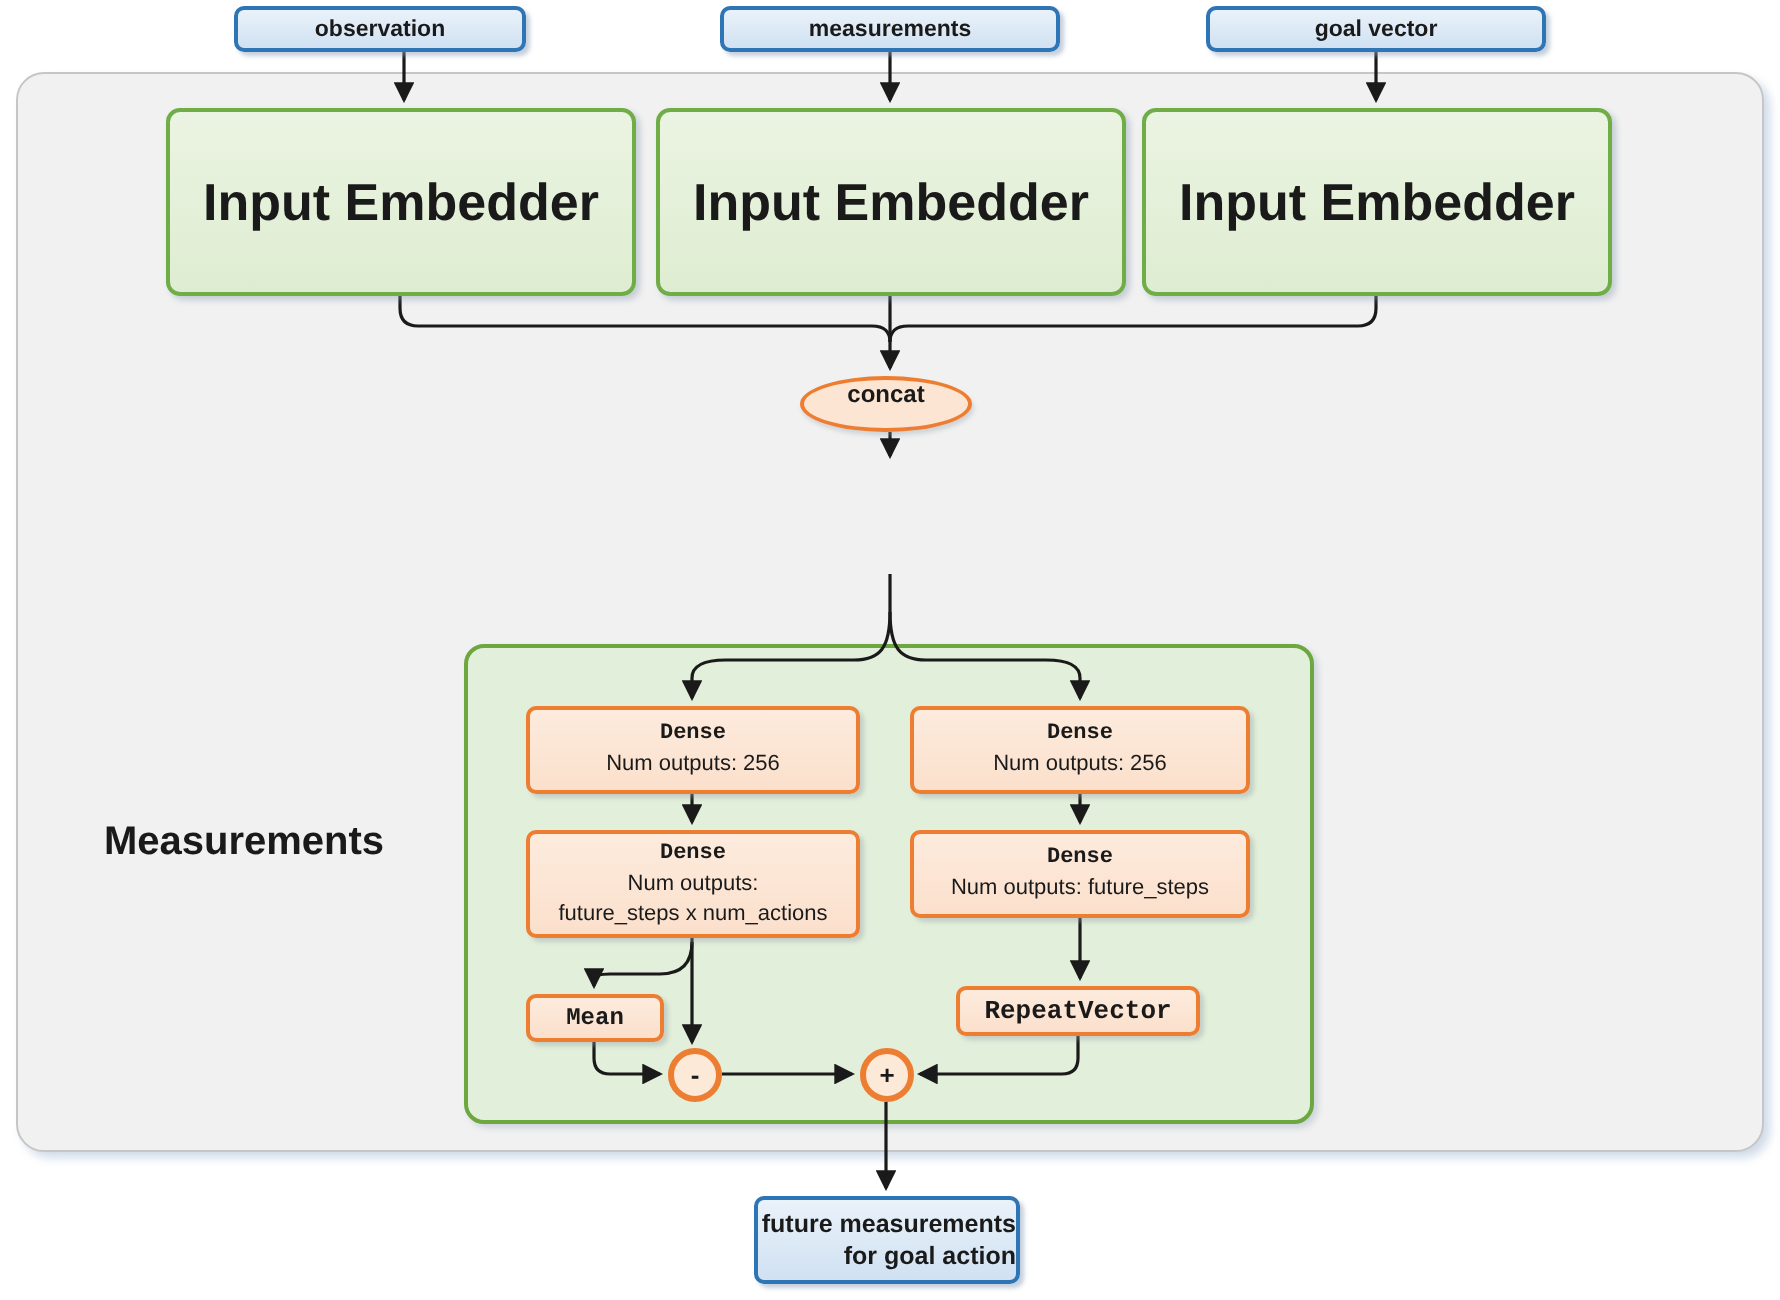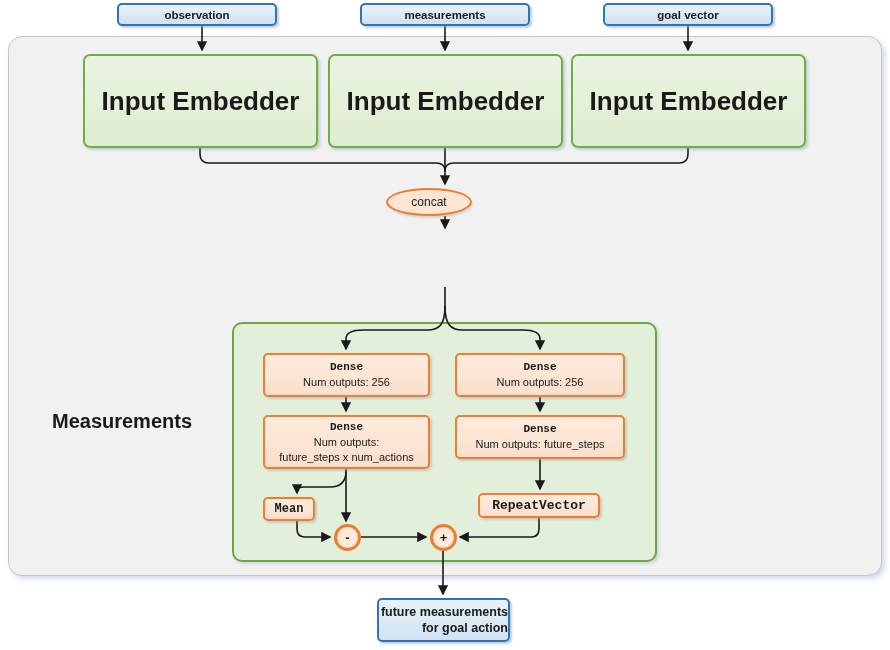--- a/index.html
+++ b/index.html
@@ -44,24 +44,24 @@
 
   .orange-box{
     background:linear-gradient(180deg,#FDEBDD 0%,#FBE0CC 100%);
     border:2.5px solid #ED7D31;border-radius:5px;
     box-shadow:2px 2px 2px rgba(150,160,170,0.4);
     flex-direction:column;font-size:11px;line-height:15px;padding:2px 4px;
   }
   .orange-box .t{font-weight:bold;font-family:Liberation Mono, monospace;}
 
   .ellipse{
-    position:absolute;left:386px;top:188px;width:86px;height:28px;
+    position:absolute;left:400px;top:188px;width:86px;height:28px;
     background:#FCE5D2;border:2.5px solid #ED7D31;border-radius:50%;
-    display:flex;align-items:center;justify-content:center;
-    font-weight:normal;font-size:12px;z-index:10;box-sizing:border-box;
+    display:flex;align-items:flex-start;justify-content:center;
+    font-weight:bold;font-size:12px;z-index:10;box-sizing:border-box;
     box-shadow:1px 2px 2px rgba(150,160,170,0.35);
   }
 
   .op-circle{
     position:absolute;width:27px;height:27px;border-radius:50%;
     background:#FDE9D8;border:3px solid #ED7D31;
     display:flex;align-items:center;justify-content:center;
     font-weight:bold;font-size:13px;z-index:10;box-sizing:border-box;
   }
 
@@ -111,21 +111,21 @@
       <path d="M361,537 H426" marker-end="url(#ah)"></path>
 
       <path d="M540,459 V489" marker-end="url(#ah)"></path>
 
       <path d="M539,518 V529 Q539,537 531,537 H460" marker-end="url(#ah)"></path>
 
       <path d="M443,551 V594" marker-end="url(#ah)"></path>
     </g>
   </svg>
 
-  <div class="node blue-box" style="left:117px;top:3px;width:160px;height:23px;">
+  <div class="node blue-box" style="left:117px;top:3px;width:146px;height:23px;">
     <span>observation</span>
   </div>
   <div class="node blue-box" style="left:360px;top:3px;width:170px;height:23px;">
     <span>measurements</span>
   </div>
   <div class="node blue-box" style="left:603px;top:3px;width:170px;height:23px;">
     <span>goal vector</span>
   </div>
 
   <div class="node green-box" style="left:83px;top:54px;width:235px;height:94px;">
@@ -158,21 +158,21 @@
   <div class="node orange-box" style="left:263px;top:415px;width:167px;height:54px;">
     <span class="t">Dense</span>
     <span>Num outputs:</span>
     <span>future_steps x num_actions</span>
   </div>
   <div class="node orange-box" style="left:455px;top:415px;width:170px;height:44px;">
     <span class="t">Dense</span>
     <span>Num outputs: future_steps</span>
   </div>
 
-  <div class="node orange-box" style="left:263px;top:497px;width:52px;height:24px;font-size:12px;">
+  <div class="node orange-box" style="left:263px;top:497px;width:69px;height:24px;font-size:12px;">
     <span class="t">Mean</span>
   </div>
   <div class="node orange-box" style="left:478px;top:493px;width:122px;height:25px;font-size:13px;">
     <span class="t">RepeatVector</span>
   </div>
 
   <div class="op-circle" style="left:334px;top:524px;">
     <span>-</span>
   </div>
   <div class="op-circle" style="left:430px;top:524px;">

